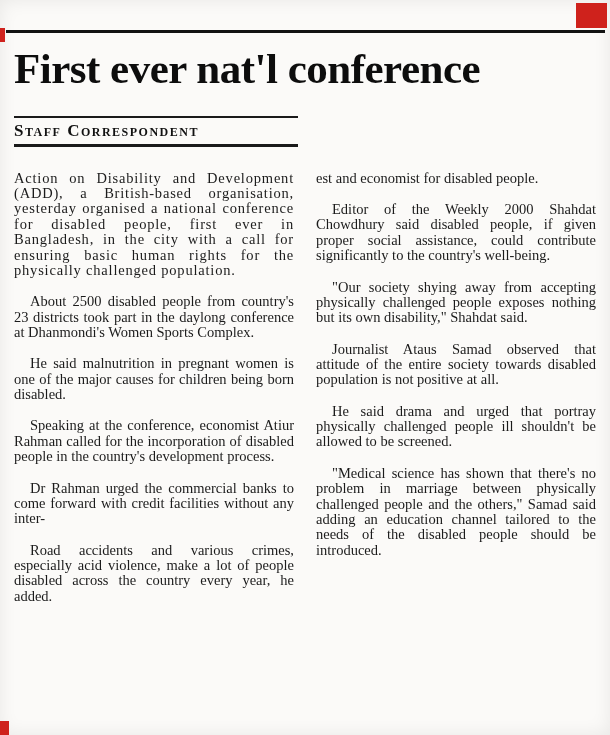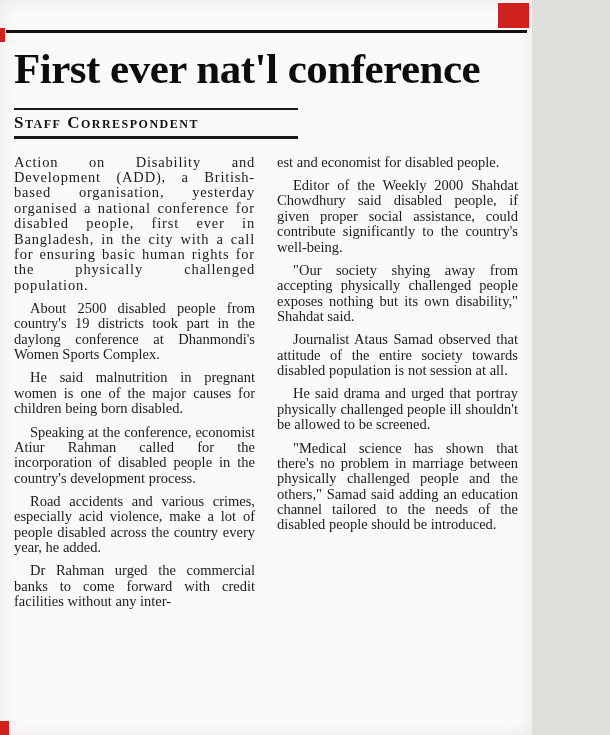--- a/index.html
+++ b/index.html
@@ -4,21 +4,21 @@
 <style>
   * { box-sizing: border-box; }
   html, body { margin: 0; padding: 0; }
   body {
     width: 610px; height: 735px;
     background: #dededa;
     font-family: "Liberation Serif", serif;
   }
   .sheet {
     position: relative;
-    width: 532px; height: 735px;
+    width: 610px; height: 735px;
     background: var(--paper, #fbfaf8);
     color: var(--ink, #151515);
     overflow: hidden;
     box-shadow: inset 0 0 18px rgba(0,0,0,0.08);
   }
   .red-mark { position: absolute; background: var(--marker-red, #cf221c); }
   .red-top-right  { top: 3px; right: 3px; width: 31px; height: 25px; }
   .red-top-left   { top: 28px; left: 0; width: 5px; height: 14px; }
   .red-bottom-left{ bottom: 0; left: 0; width: 9px; height: 14px; }
 
@@ -32,21 +32,21 @@
   .headline {
     margin: 42px 14px 6px 14px;
     font-size: 43px;
     line-height: 1.25;
     font-weight: bold;
     letter-spacing: -0.5px;
     color: #0d0d0d;
   }
   .headline span { display: block; }
 
-  .byline-block { width: 284px; margin: 12px 0 8px 14px; }
+  .byline-block { width: 284px; margin: 20px 0 8px 14px; }
   .byline-rule-top { height: 2px; background: #1a1a1a; }
   .byline-rule-bottom { height: 3px; background: #1a1a1a; }
   .byline {
     font-variant: small-caps;
     font-weight: bold;
     font-size: 17px;
     letter-spacing: 1.5px;
     padding: 3px 0 3px 0;
     color: #111;
   }
@@ -57,21 +57,21 @@
     margin: 6px 14px 0 14px;
   }
   .col {
     flex: 1;
     min-width: 0;
     text-align: justify;
     font-size: 14.5px;
     line-height: 1.06;
     color: #1b1b1b;
   }
-  .col p { margin: 8px 0 7px 0; text-indent: 16px; }
+  .col p { margin: 16px 0 7px 0; text-indent: 16px; }
   .col p:first-child { text-indent: 0; }
   .col-left p:first-child { letter-spacing: 0.8px; }
 </style>
 </head>
 <body>
 
 <div class="sheet">
 
   <div class="red-mark red-top-right"></div>
   <div class="red-mark red-top-left"></div>
@@ -85,29 +85,29 @@
 
   <div class="byline-block">
     <div class="byline-rule-top"></div>
     <div class="byline">Staff Correspondent</div>
     <div class="byline-rule-bottom"></div>
   </div>
 
   <div class="columns">
     <div class="col col-left">
         <p>Action on Disability and Development (ADD), a British-based organisation, yesterday organised a national conference for disabled people, first ever in Bangladesh, in the city with a call for ensuring basic human rights for the physically challenged population.</p>
-        <p>About 2500 disabled people from country's 19 districts took part in the daylong conference at Dhanmondi's Women Sports Complex.</p>
+        <p>About 2500 disabled people from country's 23 districts took part in the daylong conference at Dhanmondi's Women Sports Complex.</p>
         <p>He said malnutrition in pregnant women is one of the major causes for children being born disabled.</p>
         <p>Speaking at the conference, economist Atiur Rahman called for the incorporation of disabled people in the country's development process.</p>
+        <p>Dr Rahman urged the commercial banks to come forward with credit facilities without any inter-</p>
         <p>Road accidents and various crimes, especially acid violence, make a lot of people disabled across the country every year, he added.</p>
-        <p>Dr Rahman urged the commercial banks to come forward with credit facilities without any inter-</p>
       </div>
     <div class="col col-right">
         <p>est and economist for disabled people.</p>
         <p>Editor of the Weekly 2000 Shahdat Chowdhury said disabled people, if given proper social assistance, could contribute significantly to the country's well-being.</p>
         <p>"Our society shying away from accepting physically challenged people exposes nothing but its own disability," Shahdat said.</p>
-        <p>Journalist Ataus Samad observed that attitude of the entire society towards disabled population is not session at all.</p>
+        <p>Journalist Ataus Samad observed that attitude of the entire society towards disabled population is not positive at all.</p>
         <p>He said drama and urged that portray physically challenged people ill shouldn't be allowed to be screened.</p>
         <p>"Medical science has shown that there's no problem in marriage between physically challenged people and the others," Samad said adding an education channel tailored to the needs of the disabled people should be introduced.</p>
       </div>
   </div>
 
 </div>
 
 </body></html>

